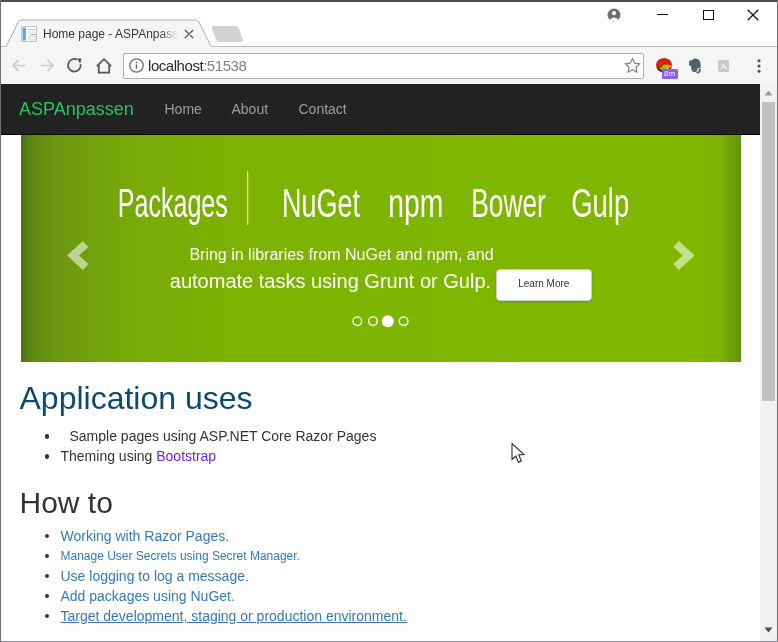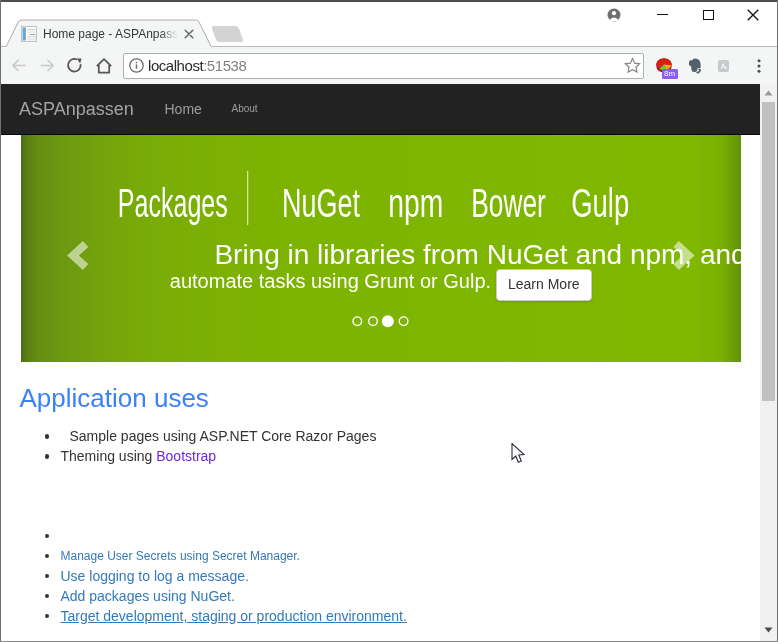--- a/index.html
+++ b/index.html
@@ -101,23 +101,24 @@
 
 <svg class="abs" style="left:755px;top:58px;" width="8" height="16" viewBox="0 0 8 16">
   <circle cx="4" cy="2.8" r="1.5" fill="#4e4e4e"></circle>
   <circle cx="4" cy="8" r="1.5" fill="#4e4e4e"></circle>
   <circle cx="4" cy="13.2" r="1.5" fill="#4e4e4e"></circle>
 </svg>
 
 <div class="abs" style="left:1px;top:84px;width:759px;height:557px;background:#fff;overflow:hidden;">
 
   <div class="abs" style="left:0;top:0;width:759px;height:51px;background:#222;border-bottom:1px solid #080808;">
-    <div class="abs" style="left:18px;top:0;height:50px;line-height:50px;font-size:18px;color:#a3a3a3;">ASPAnpassen</div>
+    <div class="abs" style="left:18px;top:0;height:50px;line-height:50px;font-size:18px;color:#22c55e;">ASPAnpassen</div>
     <div class="abs" style="left:163.5px;top:0;height:50px;line-height:50px;font-size:14px;color:#9d9d9d;">Home</div>
-    <div class="abs" style="left:230.5px;top:0;height:50px;line-height:50px;font-size:10px;color:#9d9d9d;">About</div>
+    <div class="abs" style="left:230.5px;top:0;height:50px;line-height:50px;font-size:14px;color:#9d9d9d;">About</div>
+    <div class="abs" style="left:297.5px;top:0;height:50px;line-height:50px;font-size:14px;color:#9d9d9d;">Contact</div>
   </div>
 
   <div class="abs" style="left:20px;top:51px;width:719.5px;height:226.5px;background:linear-gradient(90deg,#4e6b12 0px,#588015 6px,#648c12 15px,#6c9811 40px,#73a30c 80px,#78ab07 120px,#7cb103 200px,#7eb501 400px,#80b800 672px,#7bb004 700px,#649209 719.5px);overflow:hidden;">
 
     <svg class="abs" style="left:0;top:0.5px;" width="719.5" height="226" viewBox="0 0 719.5 226">
       <text x="96.8" y="81" font-size="40" fill="#fff" textLength="110" lengthAdjust="spacingAndGlyphs" font-family="Liberation Sans">Packages</text>
       <rect x="226" y="35" width="1.3" height="54" fill="rgba(255,255,255,0.65)"></rect>
       <text x="261" y="81" font-size="40" fill="#fff" textLength="78" lengthAdjust="spacingAndGlyphs" font-family="Liberation Sans">NuGet</text>
       <text x="367.2" y="81" font-size="40" fill="#fff" textLength="55" lengthAdjust="spacingAndGlyphs" font-family="Liberation Sans">npm</text>
       <text x="450.2" y="81" font-size="40" fill="#fff" textLength="74.6" lengthAdjust="spacingAndGlyphs" font-family="Liberation Sans">Bower</text>
@@ -125,34 +126,36 @@
 
       <path d="M 64.6 108 L 52 119.5 L 64.6 131" stroke="rgba(255,255,255,0.55)" stroke-width="8" fill="none"></path>
       <path d="M 655.1 108 L 667.7 119.5 L 655.1 131" stroke="rgba(255,255,255,0.55)" stroke-width="8" fill="none"></path>
 
       <circle cx="336.3" cy="185.2" r="4.3" fill="none" stroke="#fff" stroke-width="1.4"></circle>
       <circle cx="352" cy="185.2" r="4.3" fill="none" stroke="#fff" stroke-width="1.4"></circle>
       <circle cx="366.8" cy="185.2" r="6" fill="#fff"></circle>
       <circle cx="382.6" cy="185.2" r="4.3" fill="none" stroke="#fff" stroke-width="1.4"></circle>
     </svg>
 
-    <div class="abs" style="left:168.4px;top:110.1px;height:20px;font-size:28px;line-height:20px;color:#fff;white-space:nowrap;margin-left:25px;">Bring in libraries from NuGet and npm, and</div>
+    <div class="abs" style="left:168.4px;top:110.1px;height:20px;font-size:16px;line-height:20px;color:#fff;white-space:nowrap;">Bring in libraries from NuGet and npm, and</div>
     <div class="abs" style="left:148.8px;top:136.4px;height:20px;font-size:20px;line-height:20px;color:#fff;white-space:nowrap;">automate tasks using Grunt or Gulp.</div>
 
-    <div class="abs" style="left:474.8px;top:133.6px;width:96px;height:32px;background:#fff;border:1px solid #ccc;border-radius:4px;font-size:14px;line-height:28.5px;text-align:center;color:#333;box-shadow:0 1px 2px rgba(0,0,0,0.15);">Learn More</div>
+    <div class="abs" style="left:474.8px;top:133.6px;width:96px;height:32px;background:#fff;border:1px solid #ccc;border-radius:4px;font-size:10px;line-height:28.5px;text-align:center;color:#333;box-shadow:0 1px 2px rgba(0,0,0,0.15);">Learn More</div>
   </div>
 
-  <div class="abs" style="left:18.5px;top:298.1px;height:33px;font-size:26px;line-height:33px;color:#3b82f6;">Application uses</div>
+  <div class="abs" style="left:18.5px;top:298.1px;height:33px;font-size:32px;line-height:33px;color:#0c4a6e;">Application uses</div>
 
   <div class="abs" style="left:59.5px;top:342.15px;height:20px;font-size:14px;line-height:20px;color:#333;margin-left:9px;">Sample pages using ASP.NET Core Razor Pages</div>
   <div class="abs" style="left:59.5px;top:362.15px;height:20px;font-size:14px;line-height:20px;color:#333;">Theming using <a style="color:#6d28d9;text-decoration:none;">Bootstrap</a></div>
   <div class="abs" style="left:44.1px;top:350.3px;width:4.3px;height:4.3px;border-radius:50%;background:#333;"></div>
   <div class="abs" style="left:44.1px;top:370.3px;width:4.3px;height:4.3px;border-radius:50%;background:#333;"></div>
 
+  <div class="abs" style="left:18.5px;top:402.3px;height:33px;font-size:30px;line-height:33px;color:#333;">How to</div>
 
+  <div class="abs" style="left:59.5px;top:441.75px;height:20px;font-size:14px;line-height:20px;color:#337ab7;">Working with Razor Pages.</div>
   <div class="abs" style="left:59.5px;top:461.75px;height:20px;font-size:12px;line-height:20px;color:#337ab7;">Manage User Secrets using Secret Manager.</div>
   <div class="abs" style="left:59.5px;top:481.75px;height:20px;font-size:14px;line-height:20px;color:#337ab7;">Use logging to log a message.</div>
   <div class="abs" style="left:59.5px;top:501.75px;height:20px;font-size:14px;line-height:20px;color:#337ab7;">Add packages using NuGet.</div>
   <div class="abs" style="left:59.5px;top:521.75px;height:20px;font-size:14px;line-height:20px;color:#337ab7;text-decoration:underline;">Target development, staging or production environment.</div>
   <div class="abs" style="left:44.1px;top:449.9px;width:4.3px;height:4.3px;border-radius:50%;background:#333;"></div>
   <div class="abs" style="left:44.1px;top:469.9px;width:4.3px;height:4.3px;border-radius:50%;background:#333;"></div>
   <div class="abs" style="left:44.1px;top:489.9px;width:4.3px;height:4.3px;border-radius:50%;background:#333;"></div>
   <div class="abs" style="left:44.1px;top:509.9px;width:4.3px;height:4.3px;border-radius:50%;background:#333;"></div>
   <div class="abs" style="left:44.1px;top:529.9px;width:4.3px;height:4.3px;border-radius:50%;background:#333;"></div>
 

